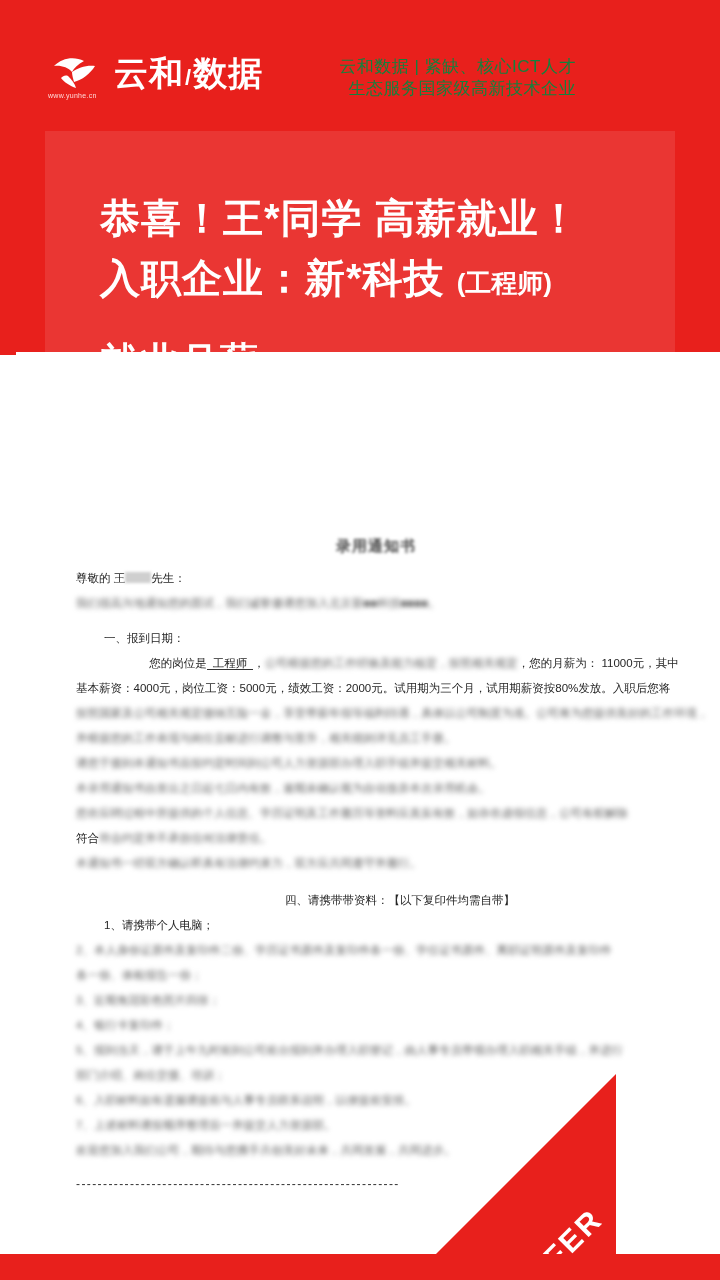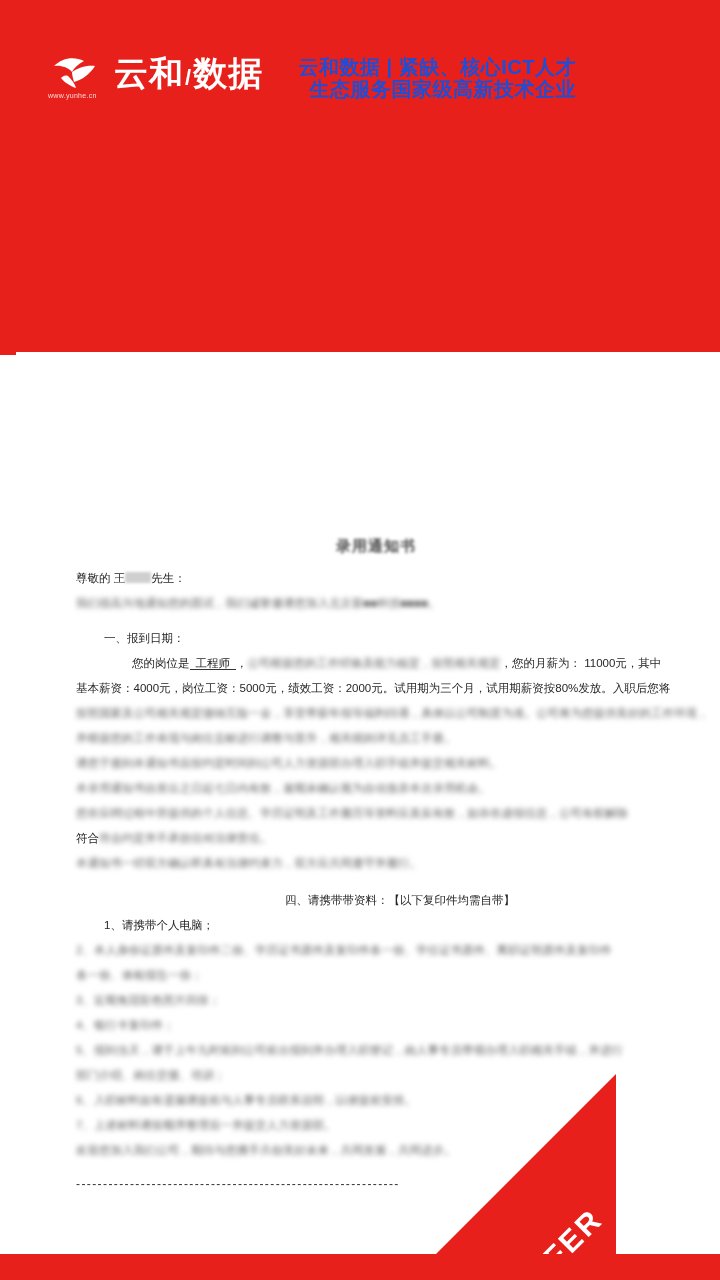--- a/index.html
+++ b/index.html
@@ -65,24 +65,24 @@
   .brand-name .slash {
     font-size: 22px;
     padding: 0 1px;
   }
 
   .header-tagline {
     position: absolute;
     right: 40px;
     top: 56px;
     text-align: right;
-    color: #1d4ed8;
-    font-size: 20px;
+    color: #15803d;
+    font-size: 17px;
     line-height: 22px;
-    font-weight: bold;
+    font-weight: normal;
     letter-spacing: .5px;
   }
 
   
   .card {
     position: absolute;
     left: 45px;
     top: 131px;
     width: 630px;
     height: 415px;
@@ -184,21 +184,21 @@
   }
   .redact {
     display: inline-block;
     width: 26px;
     height: 11px;
     background: #cfcfcf;
     vertical-align: -1px;
     filter: blur(1.5px);
   }
   .indent1 { padding-left: 28px; }
-  .indent2 { padding-left: 56px; }
+  .indent2 { padding-left: 56px; text-align: center; }
   .uline { border-bottom: 1px solid #333; padding: 0 6px; }
   .dashes {
     font-size: 12px;
     letter-spacing: 1.4px;
     color: #333;
     padding-top: 14px;
     white-space: nowrap;
     overflow: hidden;
     display: block;
     width: 560px;
@@ -263,20 +263,29 @@
     <div class="brand-name">
       <span>云和</span><span class="slash">/</span><span>数据</span>
     </div>
   </div>
 
   <div class="header-tagline">
     <div>云和数据 | 紧缺、核心ICT人才</div>
     <div>生态服务国家级高新技术企业</div>
   </div>
 
+  <div class="card">
+    <div class="headline1">恭喜！王*同学 高薪就业！</div>
+    <div class="headline2">
+      <span>入职企业：新*科技</span>
+      <span class="role">(工程师)</span>
+    </div>
+    <div class="salary-label">就业月薪：</div>
+    <div class="salary-value">11000</div>
+  </div>
 
   <div class="doc">
     <div class="doc-inner">
 
       <div class="doc-title blurred-soft">录用通知书</div>
 
       <div class="lines">
 
         <div class="doc-line">
           <span>尊敬的 王</span><span class="redact"></span><span>先生：</span>

